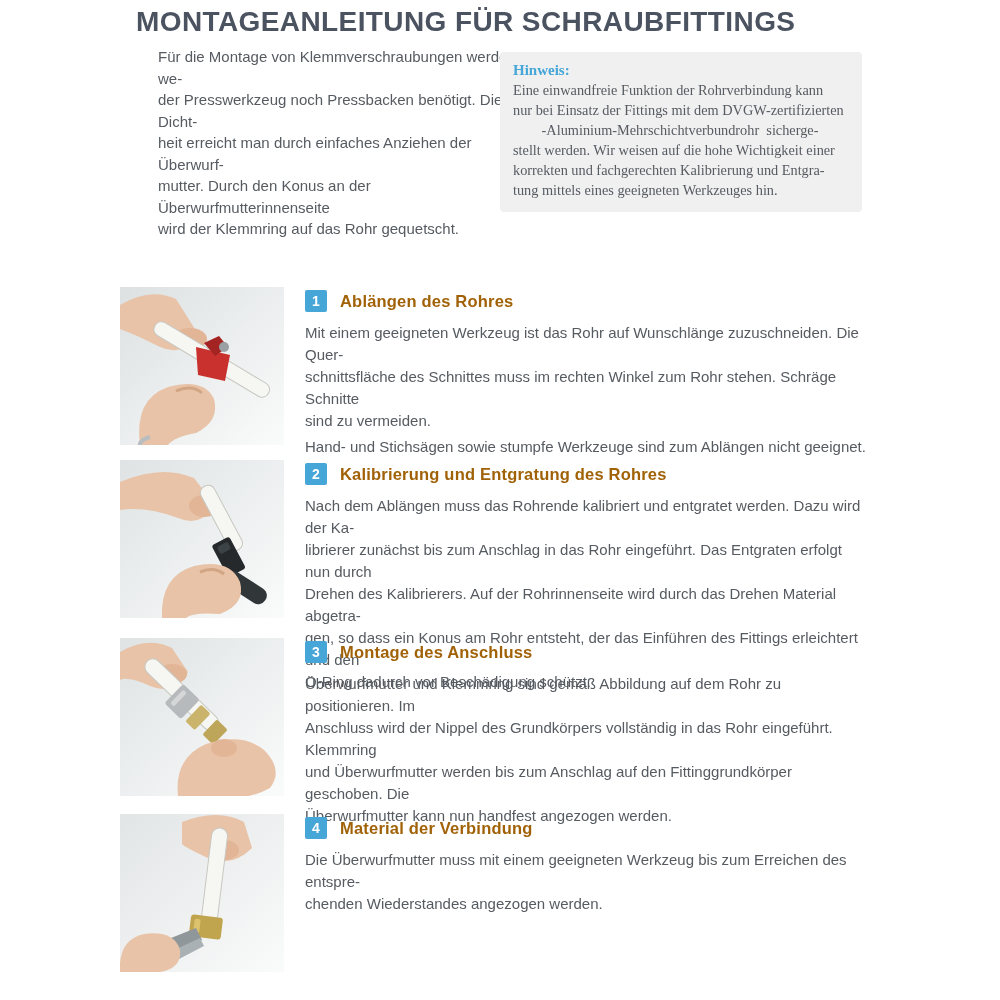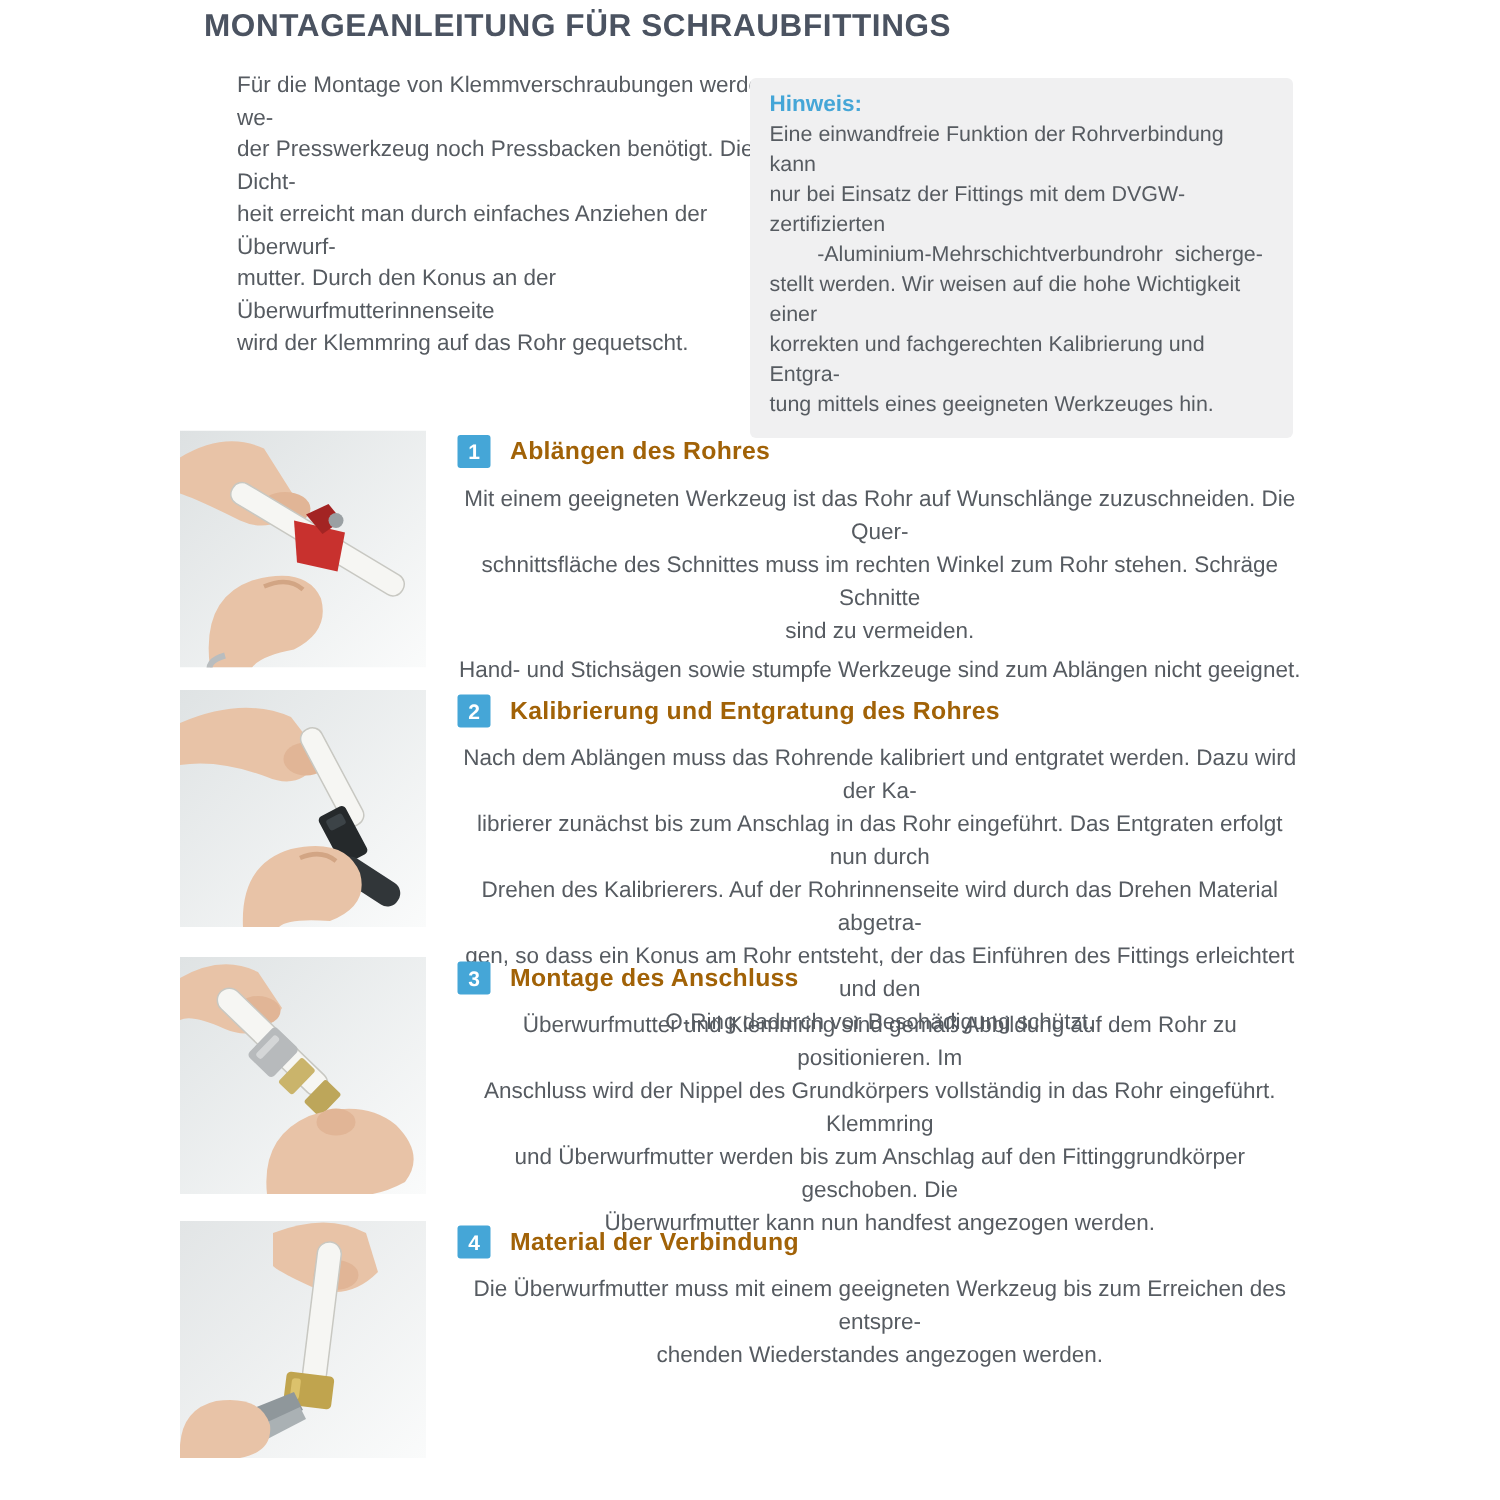--- a/index.html
+++ b/index.html
@@ -9,21 +9,21 @@
     height: 1000px;
     background: #ffffff;
     overflow: hidden;
     font-family: "Liberation Sans", sans-serif;
     color: #565b61;
   }
   .page-title {
     position: absolute;
     left: 136px; top: 6px;
     margin: 0;
-    font-size: 21px;
+    font-size: 28px;
     font-weight: bold;
     letter-spacing: 0.4px;
     color: #4b5361;
   }
   .intro {
     position: absolute;
     left: 122px; top: 46px;
     width: 376px;
     font-size: 15px;
     line-height: 21.5px;
@@ -31,20 +31,21 @@
     margin-left: 36px;
   }
   .note-box {
     position: absolute;
     left: 500px; top: 52px;
     width: 362px;
     box-sizing: border-box;
     background: #f0f0f1;
     border-radius: 4px;
     padding: 8px 13px 12px 13px;
+    font-family: Liberation Serif, serif;
   }
   .note-label {
     color: #45a6d7;
     font-weight: bold;
     font-size: 15px;
     line-height: 20px;
   }
   .note-text {
     font-size: 14.3px;
     line-height: 20px;
@@ -85,21 +86,20 @@
     font-weight: bold;
     font-size: 16.5px;
     letter-spacing: 0.2px;
   }
   .step-body {
     position: absolute;
     left: 305px; top: 35px;
     width: 563px;
     font-size: 15px;
     line-height: 22px;
-    text-align: center;
   }
   .step-body p { margin: 0; white-space: pre-line; }
   .step-body p + p { margin-top: 4px; }
 </style>
 </head>
 <body>
 
 <div class="page">
 
   <h1 class="page-title">MONTAGEANLEITUNG FÜR SCHRAUBFITTINGS</h1>

